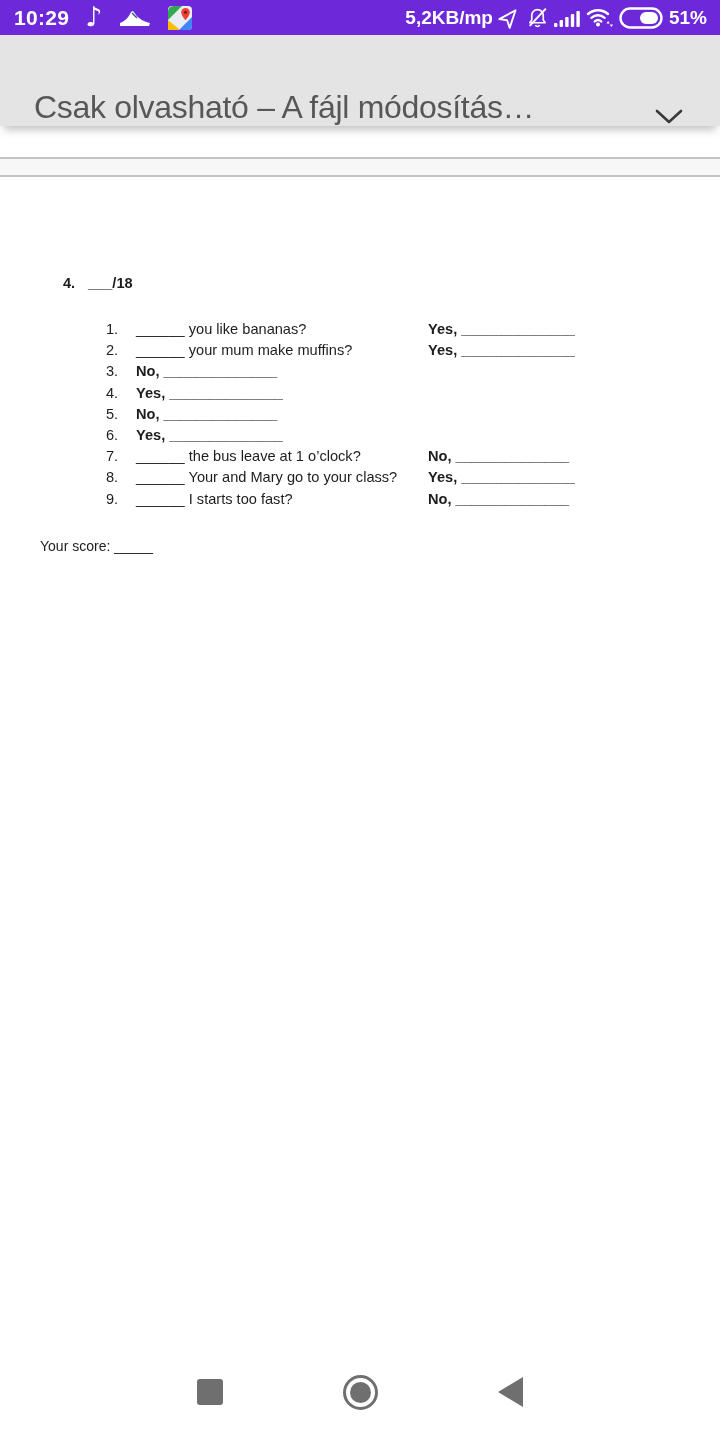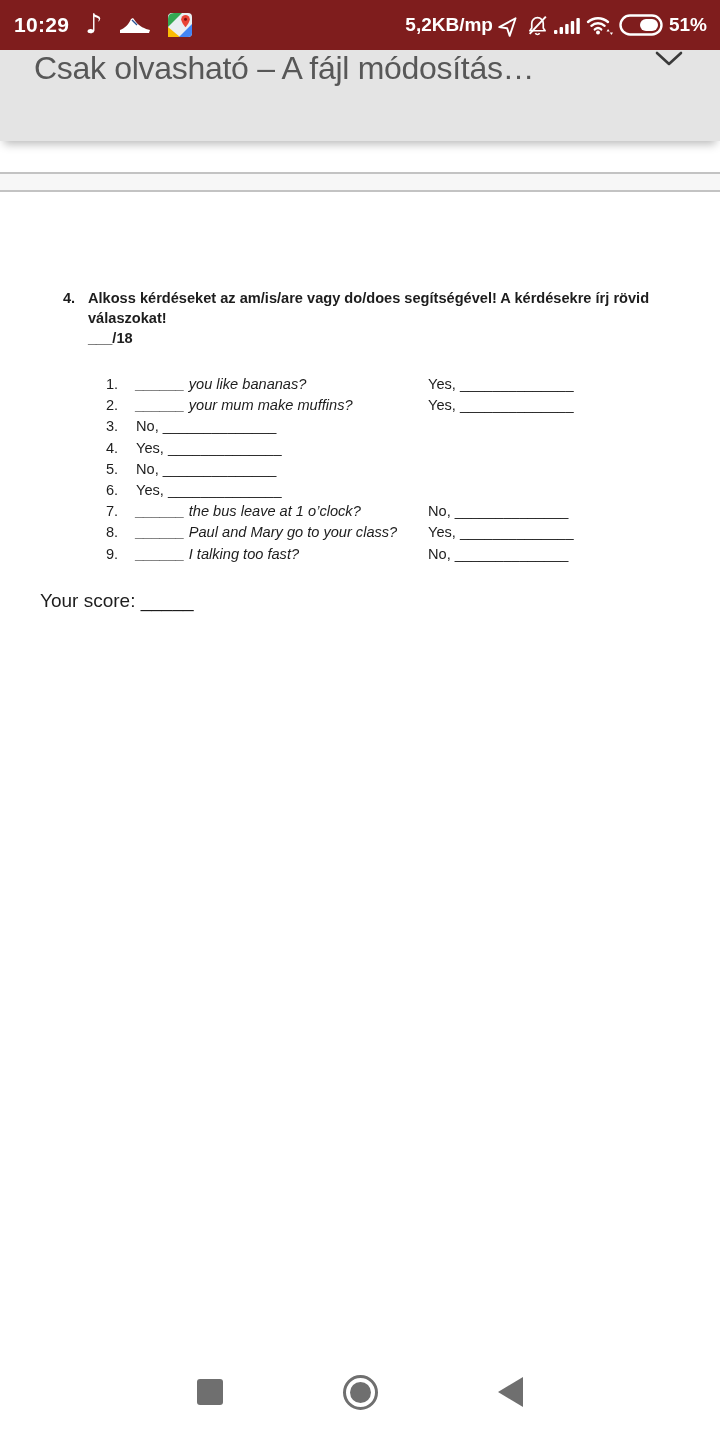--- a/index.html
+++ b/index.html
@@ -6,41 +6,41 @@
   html,body { width:720px; height:1440px; }
   body {
     font-family:"Liberation Sans", sans-serif;
     background:#ffffff;
     position:relative;
     overflow:hidden;
   }
 
   
   .status-bar {
-    height:50px;
-    background:#7f1d1d;
+    height:35px;
+    background:#6d28d9;
     color:#ffffff;
     display:flex;
     align-items:center;
     justify-content:space-between;
     padding:0 13px 0 14px;
   }
   .sb-left { display:flex; align-items:center; gap:16px; }
   .sb-right { display:flex; align-items:center; gap:5px; }
   .sb-time { font-size:21px; font-weight:bold; letter-spacing:0.3px; }
   .sb-speed, .sb-batt-pct { font-size:19px; font-weight:bold; }
   .sb-icon { display:flex; align-items:center; }
   .tiktok-glyph { font-family:"DejaVu Sans", sans-serif; font-size:27px; font-weight:bold; line-height:1; margin-top:-3px; }
 
   
   .title-bar {
     height:91px;
     background:#e4e4e4;
     display:flex;
-    align-items:flex-start;
+    align-items:flex-end;
     justify-content:space-between;
     padding:0 36px 0 34px;
     position:relative;
     z-index:3;
     box-shadow:0 7px 9px -4px rgba(0,0,0,0.28);
   }
   .title-text {
     font-size:32px;
     color:#575757;
     letter-spacing:-0.3px;
@@ -75,24 +75,24 @@
   }
   .h-num { width:25px; flex:none; }
   .q-list { margin-top:26px; }
   .q-row {
     display:flex;
     margin-left:106px;
     font-size:14.6px;
     line-height:21.2px;
   }
   .q-num { width:30px; flex:none; }
-  .q-question { width:292px; flex:none;font-style:italic; }
-  .q-answer { flex:1; }
+  .q-question { width:292px; flex:none; }
+  .q-answer { flex:1;font-weight:bold; }
   .total-score { margin:80px 0 0 40px; font-size:14.6px; line-height:20px; }
-  .your-score  { margin:26px 4px 0 40px; font-size:19px; line-height:20px; }
+  .your-score  { margin:26px 4px 0 40px; font-size:14px; line-height:20px; }
 
   
   .nav-bar {
     position:absolute;
     bottom:0; left:0; right:0;
     height:96px;
     background:#ffffff;
     display:flex;
     align-items:center;
     justify-content:center;
@@ -190,21 +190,20 @@
 </div>
 
 <div class="gap-white"></div>
 <div class="gap-strip"></div>
 
 <div class="page">
 
   <div class="heading">
     <span class="h-num">4.</span>
     <div class="h-text">
-      <div>Alkoss kérdéseket az am/is/are vagy do/does segítségével! A kérdésekre írj rövid válaszokat!</div>
       <div>___/18</div>
     </div>
   </div>
 
   <div class="q-list">
     <div class="q-row">
       <span class="q-num">1.</span>
       <span class="q-question">______ you like bananas?</span>
       <span class="q-answer">Yes, ______________</span>
     </div>
@@ -229,26 +228,26 @@
       <span class="q-num">6.</span>
       <span class="q-answer">Yes, ______________</span>
     </div>
     <div class="q-row">
       <span class="q-num">7.</span>
       <span class="q-question">______ the bus leave at 1 o’clock?</span>
       <span class="q-answer">No, ______________</span>
     </div>
     <div class="q-row">
       <span class="q-num">8.</span>
-      <span class="q-question">______ Paul and Mary go to your class?</span>
+      <span class="q-question">______ Your and Mary go to your class?</span>
       <span class="q-answer">Yes, ______________</span>
     </div>
     <div class="q-row">
       <span class="q-num">9.</span>
-      <span class="q-question">______ I talking too fast?</span>
+      <span class="q-question">______ I starts too fast?</span>
       <span class="q-answer">No, ______________</span>
     </div>
   </div>
 
   <div class="your-score">Your score: _____</div>
 </div>
 
 <div class="nav-bar">
   <div class="nav-inner">
     <div class="nav-square"></div>

